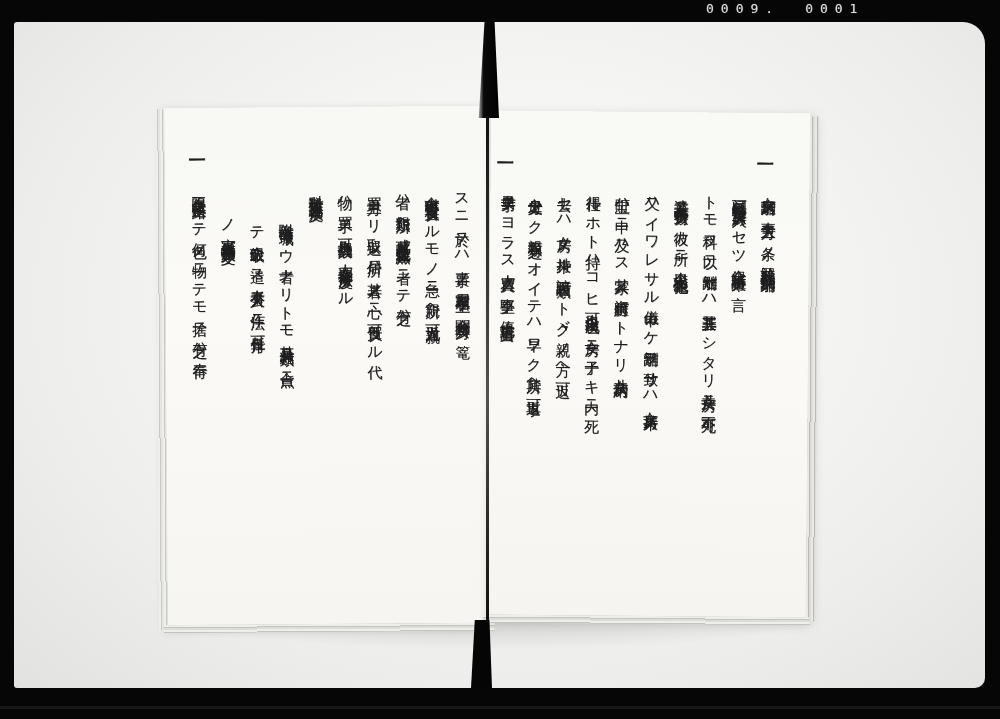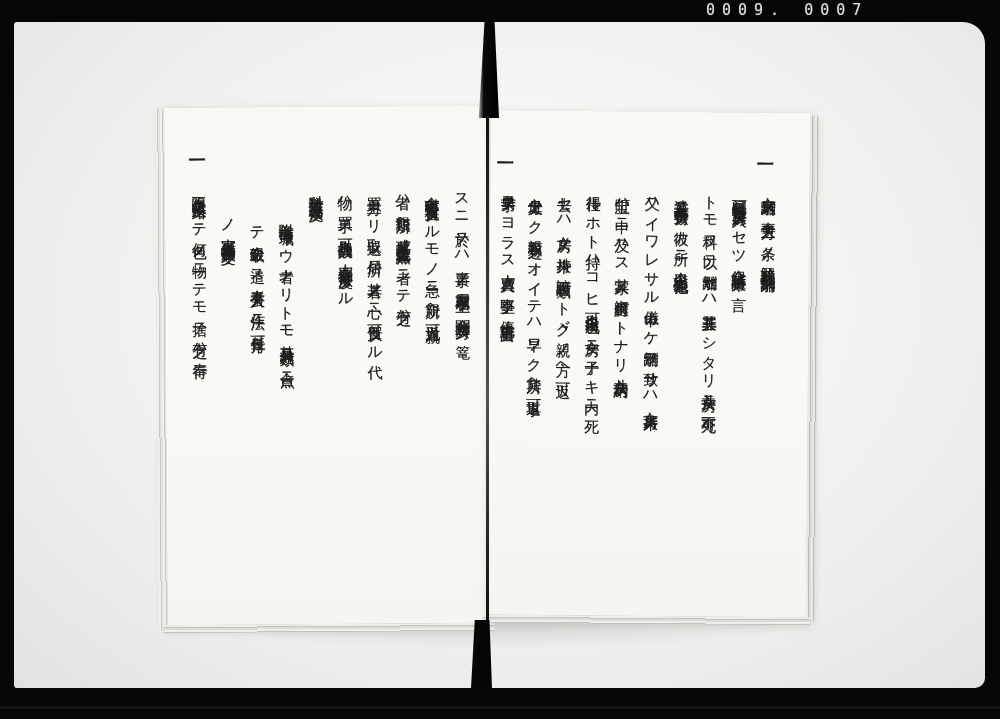--- a/index.html
+++ b/index.html
@@ -5,21 +5,21 @@
   html,body{margin:0;padding:0;}
   body{
     width:1000px;height:719px;position:relative;overflow:hidden;
     background:#060606;
     font-family:"DejaVu Serif","Liberation Serif",serif;
   }
   
   .frame-label{
     position:absolute;top:1px;left:706px;width:260px;height:18px;
     color:#dcdcdc;font-family:"DejaVu Sans Mono","Liberation Mono",monospace;
-    font-size:15px;letter-spacing:7px;display:flex;gap:18px;
+    font-size:13px;letter-spacing:7px;display:flex;gap:25px;
     text-shadow:0 0 1px #888;
   }
   
   .backdrop{
     position:absolute;left:14px;top:22px;width:971px;height:666px;
     background:radial-gradient(ellipse at 52% 42%, #f6f6f4 35%, #ededeb 70%, #e2e2e0 100%);
     border-radius:3px 22px 10px 3px;
   }
   .film-edge{
     position:absolute;left:0;top:706px;width:1000px;height:3px;
@@ -99,21 +99,21 @@
   .lc5 {left:169px;top:78px;} .lc6 {left:140px;top:76px;}
   .lc7 {left:110px;top:104px;}.lc8 {left:81px;top:108px;}
   .lc9 {left:52px;top:100px;} .lc10{left:23px;top:77px;}
   .lm10{left:24px;top:47px;}
 </style>
 </head>
 <body>
 
 <div class="frame-label">
   <span>0009.</span>
-  <span>0007</span>
+  <span>0001</span>
 </div>
 
 <div class="backdrop"></div>
 <div class="book-shadow"></div>
 
 <div class="page page-left">
   <div class="edge-left"></div>
   <div class="edge-bottom"></div>
 
   <div class="marker lm10">一</div>

